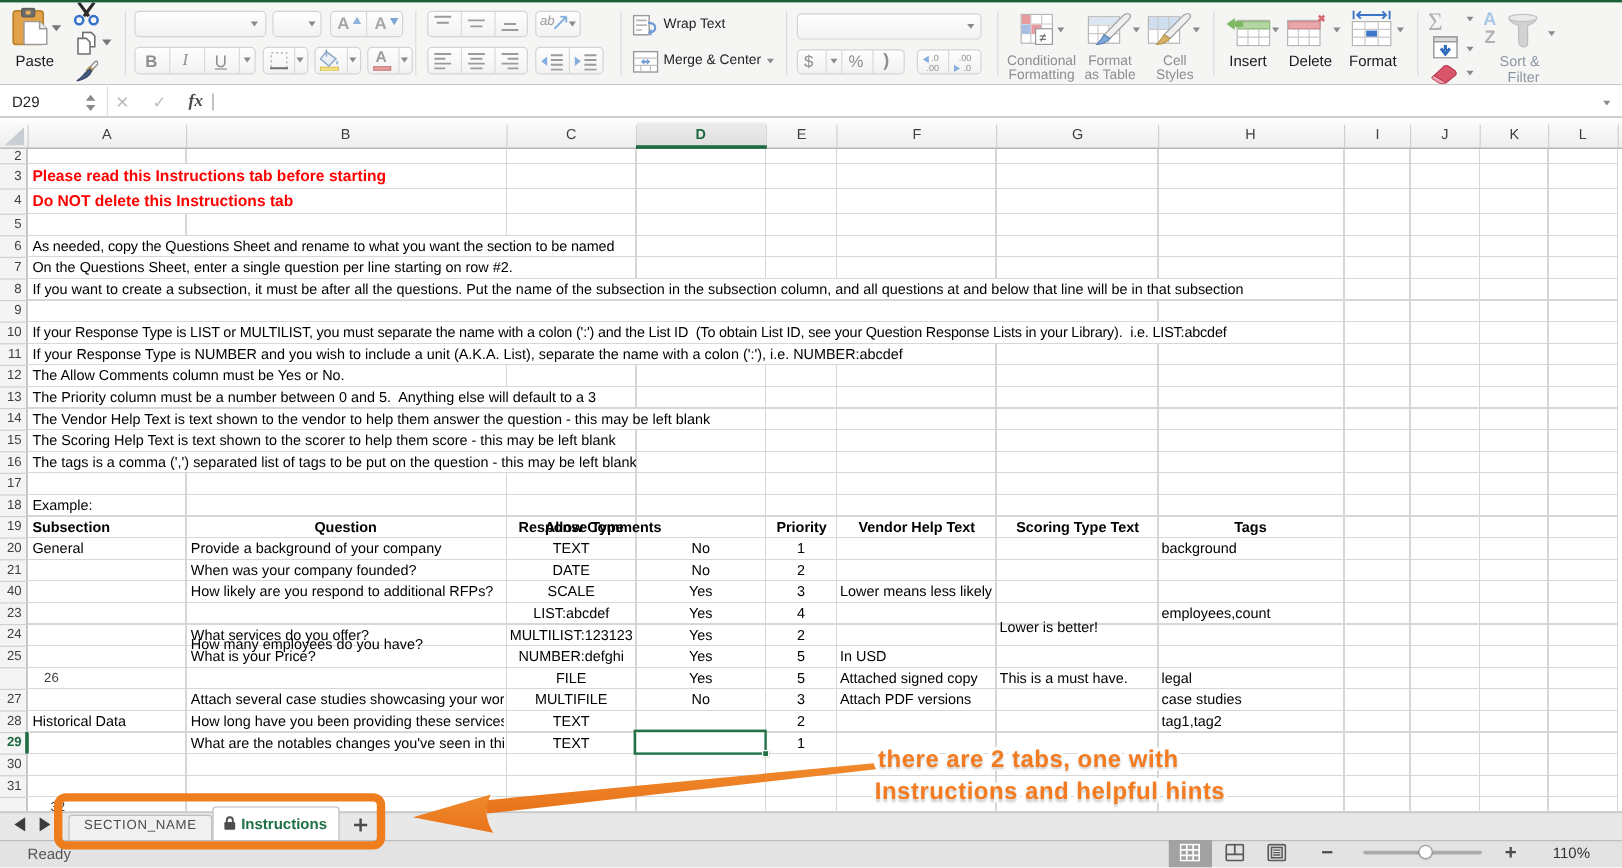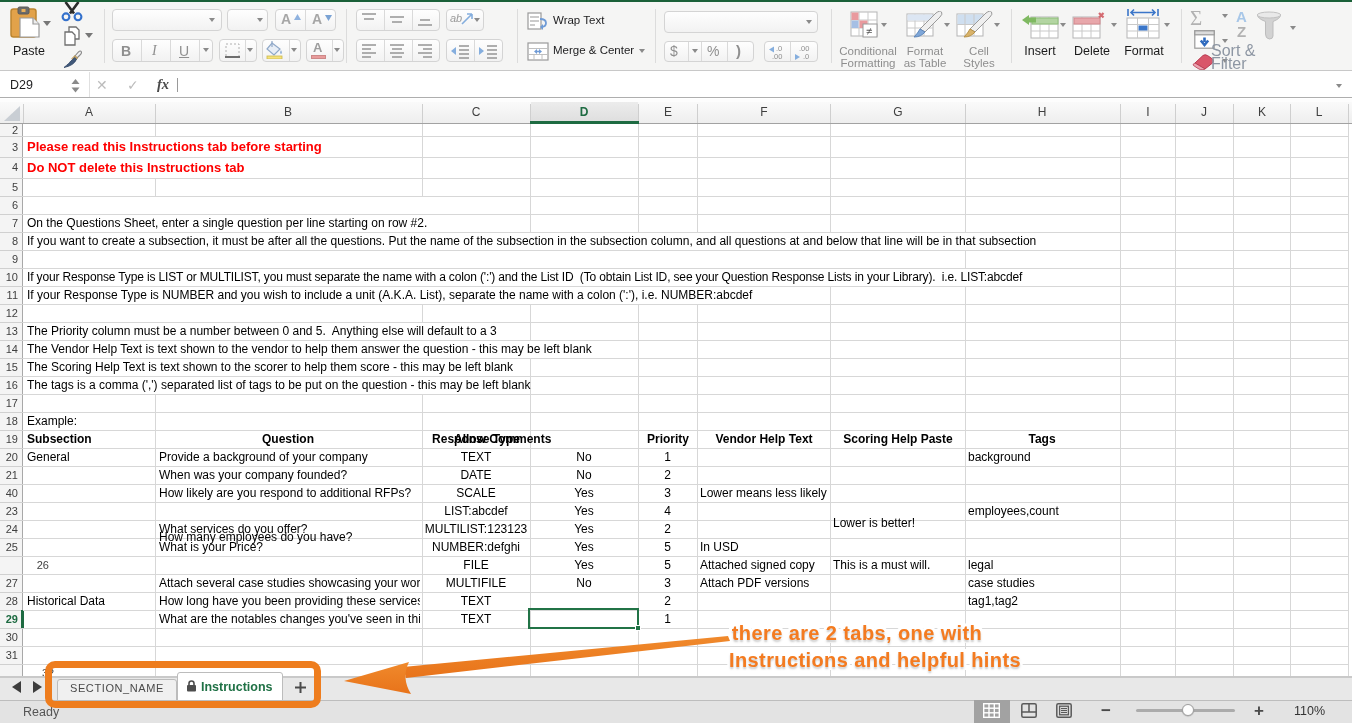--- a/index.html
+++ b/index.html
@@ -280,21 +280,21 @@
 <path d="M5 9 L15 15 L13 15.8 Q10 16 8 14.5 L3.5 11.5 Q2 10.3 5 9" fill="#eba3b0" stroke="#b83a50" stroke-width="0.8"></path>
 </svg>
 <div class="dars" style="left:1222px;top:59px"></div>
 <div class="abs" style="left:1236px;top:8px;font-size:15px;font-weight:bold;color:#a8c7e8">A</div>
 <div class="abs" style="left:1237px;top:23px;font-size:15px;font-weight:bold;color:#b2b2b2">Z</div>
 <svg class="abs" style="left:1255px;top:11px" width="28" height="29" viewBox="0 0 28 29">
 <path d="M2.5 4 Q14 0 25.5 4 Q25.5 7.5 18 10.5 L18 25 Q18 28 14.3 28 Q10.5 27.5 10.5 23 L10.5 10.5 Q2.5 7.5 2.5 4" fill="#d2d2d2" stroke="#bdbdbd"></path>
 <ellipse cx="14" cy="4" rx="11.8" ry="3" fill="#e9e9e9" stroke="#c2c2c2"></ellipse>
 </svg>
 <div class="dars" style="left:1290px;top:26px"></div>
-<div class="abs" style="left:1211px;top:45px;width:72px;text-align:left;font-size:16px;color:#8d96a3;line-height:12.5px">Sort &amp;<br>Filter</div>
+<div class="abs" style="left:1211px;top:45px;width:72px;text-align:right;font-size:12px;color:#8d96a3;line-height:12.5px">Sort &amp;<br>Filter</div>
 <div class="abs" style="left:0;top:71px;width:1352px;height:27px;background:#ffffff;border-bottom:1px solid #aeaeae"></div>
 <div class="abs" style="left:10px;top:78px;font-size:12.5px;color:#1d1d1f">D29</div>
 <svg class="abs" style="left:71px;top:79px" width="9" height="14">
       <path d="M4.5 0 L8.5 5 L0.5 5 Z" fill="#8a8a8a"></path>
       <path d="M0.5 8.5 L8.5 8.5 L4.5 13.5 Z" fill="#8a8a8a"></path>
     </svg>
 <div class="abs" style="left:89px;top:72px;width:1px;height:25px;background:#e0e0e0"></div>
 <div class="abs" style="left:96px;top:77px;font-size:14px;color:#bcbcbc">✕</div>
 <div class="abs" style="left:127px;top:77px;font-size:14px;color:#bcbcbc">✓</div>
 <div class="abs" style="left:157px;top:76px;font-size:14.5px;color:#4a4a4a;font-style:italic;font-family:'Liberation Serif',serif;font-weight:bold">fx</div>
@@ -445,36 +445,38 @@
 <line x1="965" y1="126" x2="965" y2="144" stroke="#d7d7d7" stroke-width="1"></line>
 <line x1="965" y1="162" x2="965" y2="552" stroke="#d7d7d7" stroke-width="1"></line>
 <line x1="1120" y1="0" x2="1120" y2="552" stroke="#d7d7d7" stroke-width="1"></line>
 <line x1="1175" y1="0" x2="1175" y2="552" stroke="#d7d7d7" stroke-width="1"></line>
 <line x1="1233" y1="0" x2="1233" y2="552" stroke="#d7d7d7" stroke-width="1"></line>
 <line x1="1290" y1="0" x2="1290" y2="552" stroke="#d7d7d7" stroke-width="1"></line>
 <line x1="1348" y1="0" x2="1348" y2="552" stroke="#d7d7d7" stroke-width="1"></line>
 </svg>
 <div class="ct b" style="left:27px;top:138px;font-size:13px;color:#fe0000">Please read this Instructions tab before starting</div>
 <div class="ct b" style="left:27px;top:159px;font-size:13px;color:#fe0000">Do NOT delete this Instructions tab</div>
+<div class="ct" style="left:27px;top:196px;letter-spacing:-0.1px;">As needed, copy the Questions Sheet and rename to what you want the section to be named</div>
 <div class="ct" style="left:27px;top:214px;">On the Questions Sheet, enter a single question per line starting on row #2.</div>
 <div class="ct" style="left:27px;top:232px;">If you want to create a subsection, it must be after all the questions. Put the name of the subsection in the subsection column, and all questions at and below that line will be in that subsection</div>
 <div class="ct" style="left:27px;top:268px;letter-spacing:-0.15px;">If your Response Type is LIST or MULTILIST, you must separate the name with a colon (':') and the List ID&nbsp; (To obtain List ID, see your Question Response Lists in your Library).&nbsp; i.e. LIST:abcdef</div>
 <div class="ct" style="left:27px;top:286px;">If your Response Type is NUMBER and you wish to include a unit (A.K.A. List), separate the name with a colon (':'), i.e. NUMBER:abcdef</div>
+<div class="ct" style="left:27px;top:304px;">The Allow Comments column must be Yes or No.</div>
 <div class="ct" style="left:27px;top:322px;">The Priority column must be a number between 0 and 5.&nbsp; Anything else will default to a 3</div>
 <div class="ct" style="left:27px;top:340px;">The Vendor Help Text is text shown to the vendor to help them answer the question - this may be left blank</div>
 <div class="ct" style="left:27px;top:358px;">The Scoring Help Text is text shown to the scorer to help them score - this may be left blank</div>
 <div class="ct" style="left:27px;top:376px;">The tags is a comma (',') separated list of tags to be put on the question - this may be left blank</div>
 <div class="ct" style="left:27px;top:412px;">Example:</div>
 <div class="ct b" style="left:27px;top:430px">Subsection</div>
 <div class="ct b" style="left:158px;top:430px;width:260px;text-align:center">Question</div>
 <div class="ct b" style="left:346px;top:430px;width:260px;text-align:center">Response Type</div>
 <div class="ct b" style="left:454px;top:430px;width:260px;">Allow Comments</div>
 <div class="ct b" style="left:538px;top:430px;width:260px;text-align:center">Priority</div>
 <div class="ct b" style="left:634px;top:430px;width:260px;text-align:center">Vendor Help Text</div>
-<div class="ct b" style="left:768px;top:430px;width:260px;text-align:center">Scoring Help Paste</div>
+<div class="ct b" style="left:768px;top:430px;width:260px;text-align:center">Scoring Type Text</div>
 <div class="ct b" style="left:912px;top:430px;width:260px;text-align:center">Tags</div>
 <div class="ct" style="left:27px;top:448px;width:125px;overflow:hidden">General</div>
 <div class="ct" style="left:159px;top:448px;width:261px;overflow:hidden">Provide a background of your company</div>
 <div class="ct" style="left:422px;top:448px;width:108px;text-align:center;overflow:hidden">TEXT</div>
 <div class="ct" style="left:530px;top:448px;width:108px;text-align:center;overflow:hidden">No</div>
 <div class="ct" style="left:638px;top:448px;width:59px;text-align:center;overflow:hidden">1</div>
 <div class="ct" style="left:968px;top:448px;width:200px;overflow:hidden">background</div>
 <div class="ct" style="left:159px;top:466px;width:261px;overflow:hidden">When was your company founded?</div>
 <div class="ct" style="left:422px;top:466px;width:108px;text-align:center;overflow:hidden">DATE</div>
 <div class="ct" style="left:530px;top:466px;width:108px;text-align:center;overflow:hidden">No</div>
@@ -496,21 +498,21 @@
 <div class="ct" style="left:159px;top:538px;width:261px;overflow:hidden">What is your Price?</div>
 <div class="ct" style="left:422px;top:538px;width:108px;text-align:center;overflow:hidden">NUMBER:defghi</div>
 <div class="ct" style="left:530px;top:538px;width:108px;text-align:center;overflow:hidden">Yes</div>
 <div class="ct" style="left:638px;top:538px;width:59px;text-align:center;overflow:hidden">5</div>
 <div class="ct" style="left:700px;top:538px;width:130px;overflow:hidden">In USD</div>
 <div class="ct" style="left:833px;top:514px;width:130px;overflow:hidden">Lower is better!</div>
 <div class="ct" style="left:422px;top:556px;width:108px;text-align:center;overflow:hidden">FILE</div>
 <div class="ct" style="left:530px;top:556px;width:108px;text-align:center;overflow:hidden">Yes</div>
 <div class="ct" style="left:638px;top:556px;width:59px;text-align:center;overflow:hidden">5</div>
 <div class="ct" style="left:700px;top:556px;width:130px;overflow:hidden">Attached signed copy</div>
-<div class="ct" style="left:833px;top:556px;width:130px;overflow:hidden">This is a must will.</div>
+<div class="ct" style="left:833px;top:556px;width:130px;overflow:hidden">This is a must have.</div>
 <div class="ct" style="left:968px;top:556px;width:200px;overflow:hidden">legal</div>
 <div class="ct" style="left:159px;top:574px;width:261px;overflow:hidden">Attach several case studies showcasing your work</div>
 <div class="ct" style="left:422px;top:574px;width:108px;text-align:center;overflow:hidden">MULTIFILE</div>
 <div class="ct" style="left:530px;top:574px;width:108px;text-align:center;overflow:hidden">No</div>
 <div class="ct" style="left:638px;top:574px;width:59px;text-align:center;overflow:hidden">3</div>
 <div class="ct" style="left:700px;top:574px;width:130px;overflow:hidden">Attach PDF versions</div>
 <div class="ct" style="left:968px;top:574px;width:200px;overflow:hidden">case studies</div>
 <div class="ct" style="left:27px;top:592px;width:125px;overflow:hidden">Historical Data</div>
 <div class="ct" style="left:159px;top:592px;width:261px;overflow:hidden">How long have you been providing these services?</div>
 <div class="ct" style="left:422px;top:592px;width:108px;text-align:center;overflow:hidden">TEXT</div>

